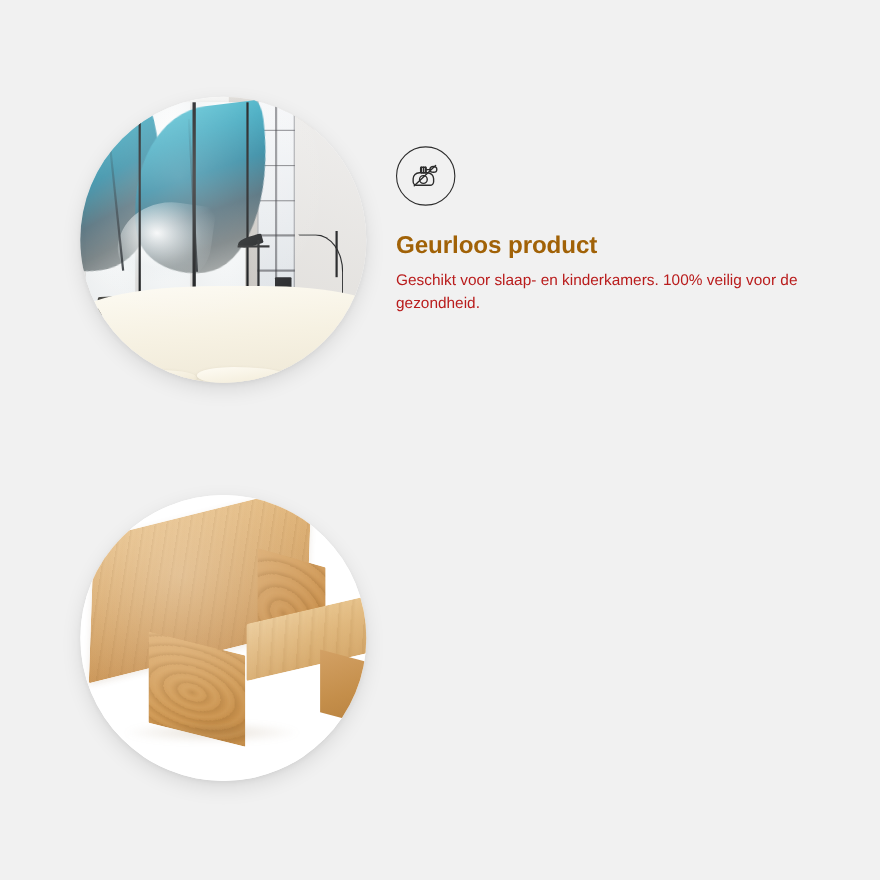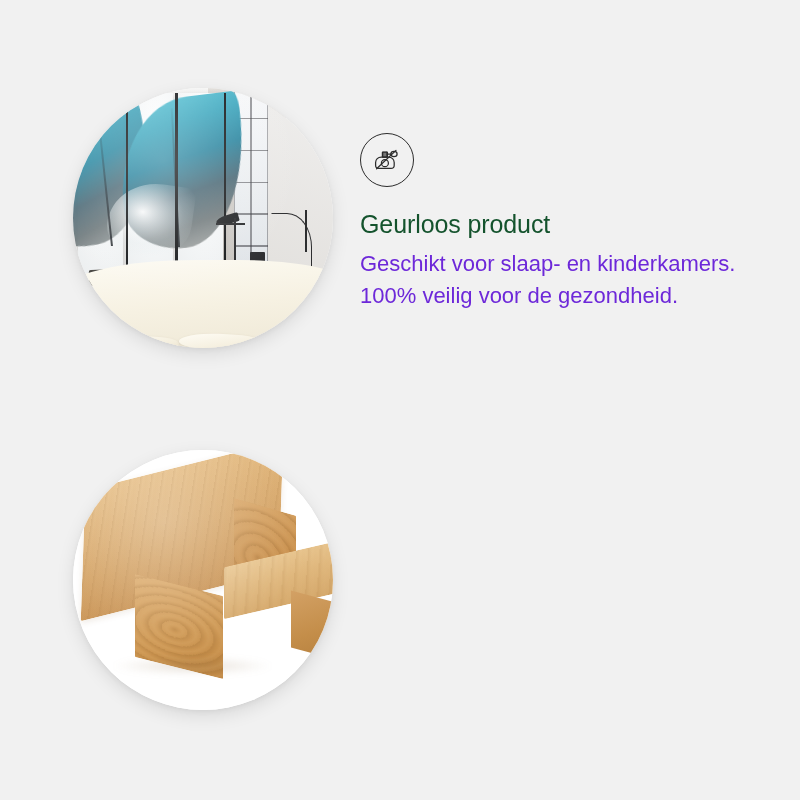--- a/index.html
+++ b/index.html
@@ -354,31 +354,31 @@
     border-radius: 50%;
     border: 1.6px solid #2c2c2c;
     display: flex;
     align-items: center;
     justify-content: center;
   }
   .icon-badge svg { display: block; }
 
   .feature-title {
     margin-top: 23px;
-    font-size: 25px;
+    font-size: 22px;
     line-height: 1.15;
-    font-weight: 400;
-    color: #14532d;
+    font-weight: 700;
+    color: #a16207;
     letter-spacing: -0.1px;
   }
   .feature-desc {
     margin-top: 9px;
-    font-size: 22px;
+    font-size: 14px;
     line-height: 1.45;
-    color: #6d28d9;
+    color: #b91c1c;
     max-width: 390px;
     font-weight: 400;
   }
 </style>
 </head>
 <body>
 
 <div class="page">
 
   <section class="feature feature--one">

